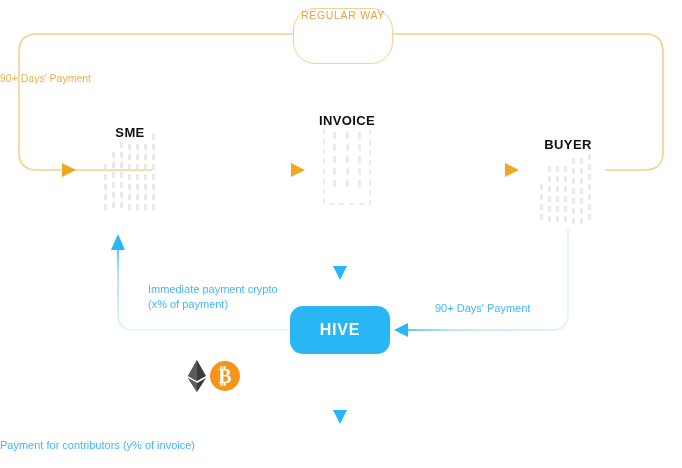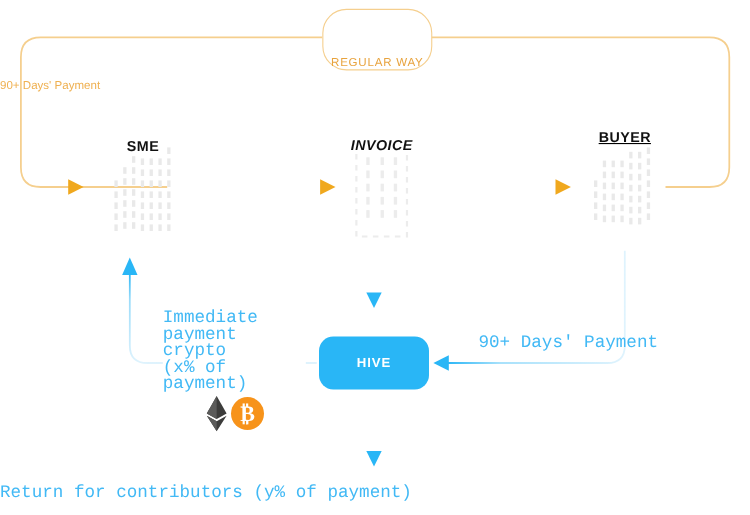--- a/index.html
+++ b/index.html
@@ -45,78 +45,78 @@
     padding: 1px 3px;
     white-space: nowrap;
   }
   .entity-texture {
     position: absolute;
     left: 0; top: 0; right: 0; bottom: 0;
     z-index: 1;
   }
 
   #entity-sme   { left: 96px;  top: 124px; width: 68px; height: 92px; }
-  #entity-invoice { left: 320px; top: 123px; width: 54px; height: 96px; font-style: italic; }
-  #entity-buyer { left: 534px; top: 116px; width: 68px; height: 92px; text-decoration: underline; }
+  #entity-invoice { left: 320px; top: 112px; width: 54px; height: 96px; }
+  #entity-buyer { left: 534px; top: 136px; width: 68px; height: 92px; }
 
   
   #hive-node {
     position: absolute;
     left: 290px;
     top: 306px;
     width: 100px;
     height: 48px;
     border-radius: 13px;
     background: #29b6f6;
     display: flex;
     align-items: center;
     justify-content: center;
     z-index: 4;
   }
   #hive-node .hive-label {
     font-family: "Liberation Sans", sans-serif;
     font-weight: bold;
-    font-size: 12px;
+    font-size: 16px;
     letter-spacing: 0.8px;
     color: #ffffff;
   }
 
   
   #regular-way-node {
     position: absolute;
     left: 293px;
     top: 8px;
     width: 98px;
     height: 54px;
     border: 1px solid #f5cf8e;
     border-radius: 22px;
     background: #ffffff;
     display: flex;
-    align-items: flex-end;
+    align-items: flex-start;
     justify-content: center;
     z-index: 4;
   }
   #regular-way-node .rw-label {
     font-family: "Liberation Sans", sans-serif;
     font-size: 10.5px;
     letter-spacing: 0.7px;
     color: #e8a33d;
     white-space: nowrap;
   }
 
   
   .diagram-label {
     position: absolute;
     font-family: "Liberation Sans", sans-serif;
     text-align: left;
     white-space: nowrap;
     z-index: 5;
   }
   .label-amber { color: #efb050; font-size: 10.5px; }
-  .label-blue  { color: #42b9f5; font-size: 16px; font-family: Liberation Mono, monospace; }
+  .label-blue  { color: #42b9f5; font-size: 11px; }
 
   #label-regular-days { left: 0; right: 0; top: 72px; }
   #label-return-contrib { left: 0; right: 0; top: 439px; }
   #label-buyer-days { left: 435px; top: 302px; }
 
   #label-immediate {
     left: 148px;
     top: 282px;
     width: 130px;
     line-height: 15px;
@@ -344,21 +344,21 @@
     <span class="hive-label">HIVE</span>
   </div>
 
   <div class="diagram-label label-blue" id="label-immediate">
     <div>Immediate payment crypto</div>
     <div>(x% of payment)</div>
   </div>
 
   <div class="diagram-label label-blue" id="label-buyer-days">90+ Days' Payment</div>
 
-  <div class="diagram-label label-blue" id="label-return-contrib">Return for contributors (y% of payment)</div>
+  <div class="diagram-label label-blue" id="label-return-contrib">Payment for contributors (y% of invoice)</div>
 
   <svg id="crypto-icons" viewBox="0 0 58 36">
     <g>
       <polygon points="14,2 23,18 14,23 5,18" fill="#3c3c3b"></polygon>
       <polygon points="14,2 14,23 5,18" fill="#5b5b5a"></polygon>
       <polygon points="14,25 23,20 14,34 5,20" fill="#3c3c3b"></polygon>
       <polygon points="14,25 14,34 5,20" fill="#5b5b5a"></polygon>
     </g>
     <g>
       <circle cx="42" cy="18" r="15" fill="#f7931a"></circle>

